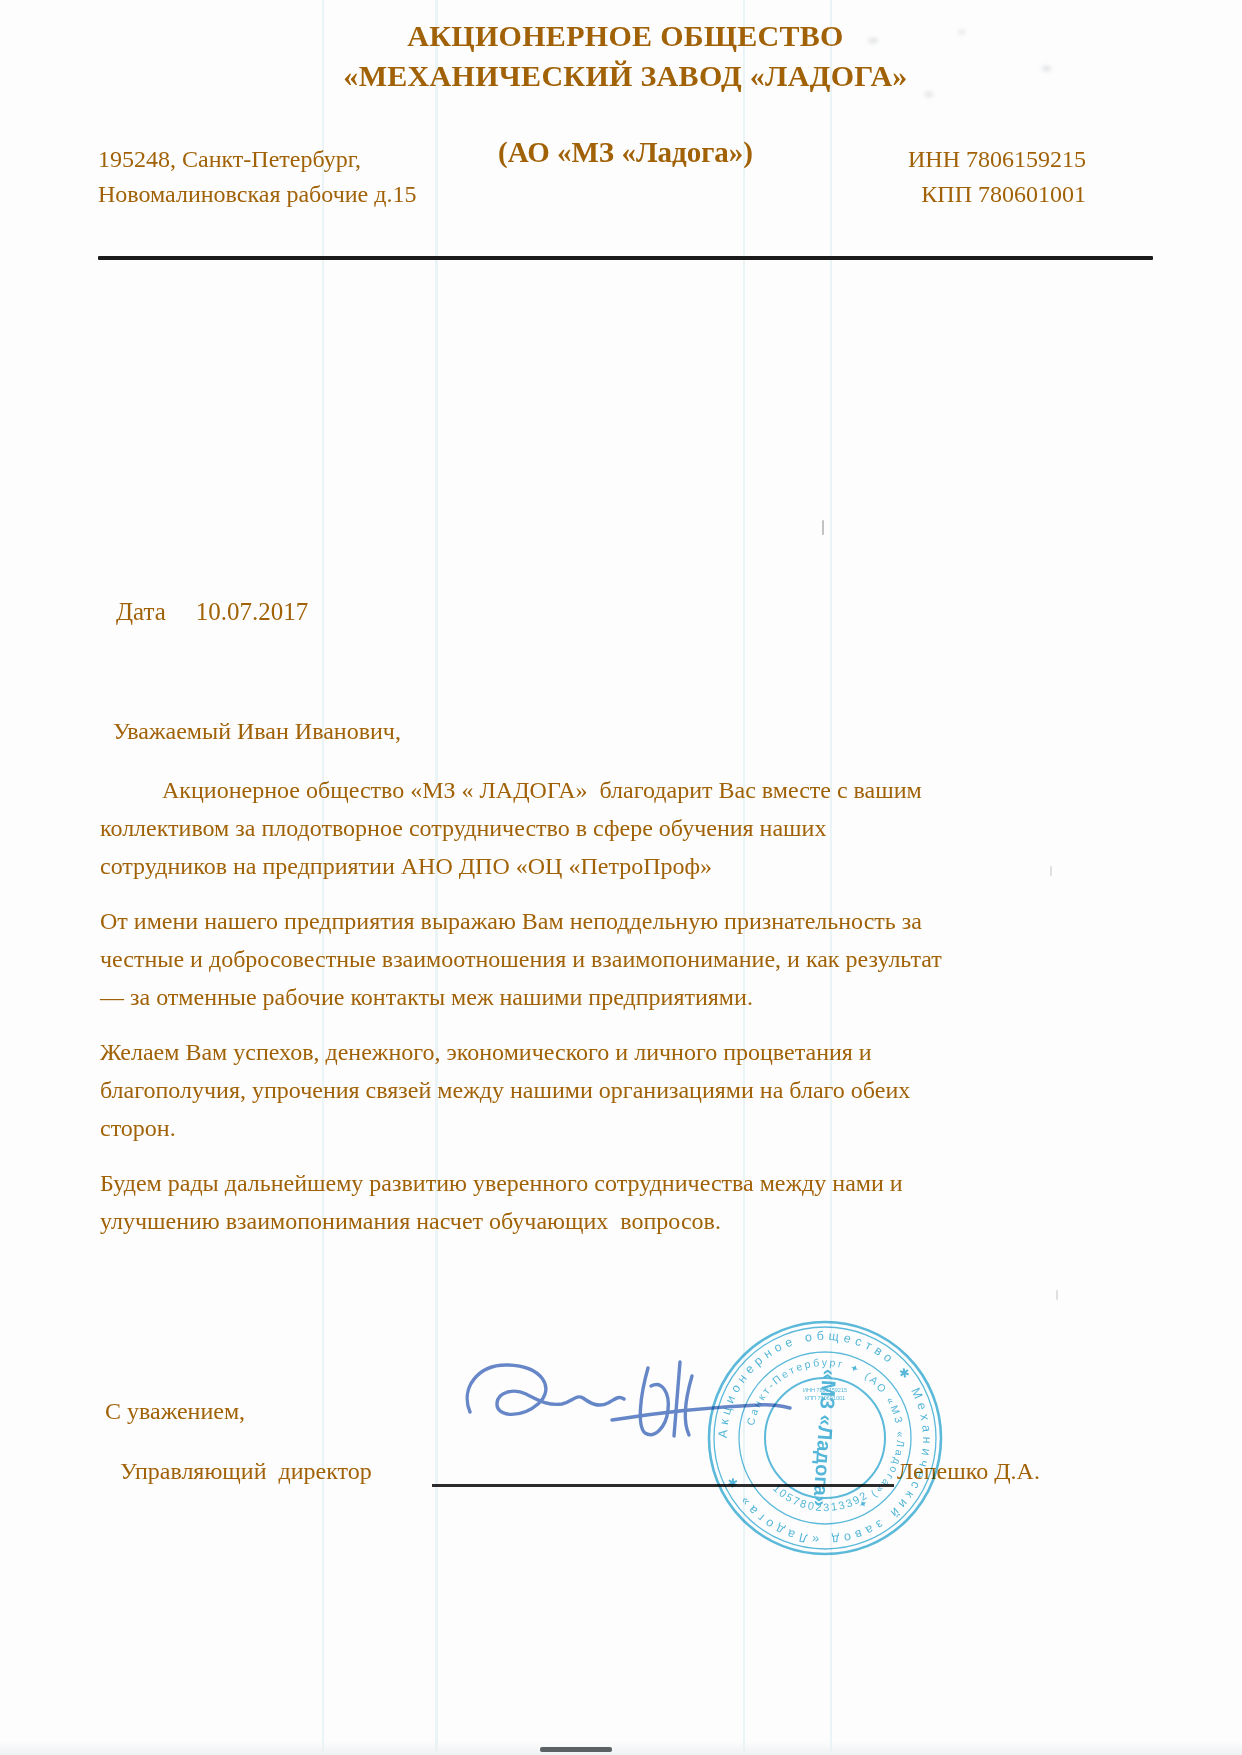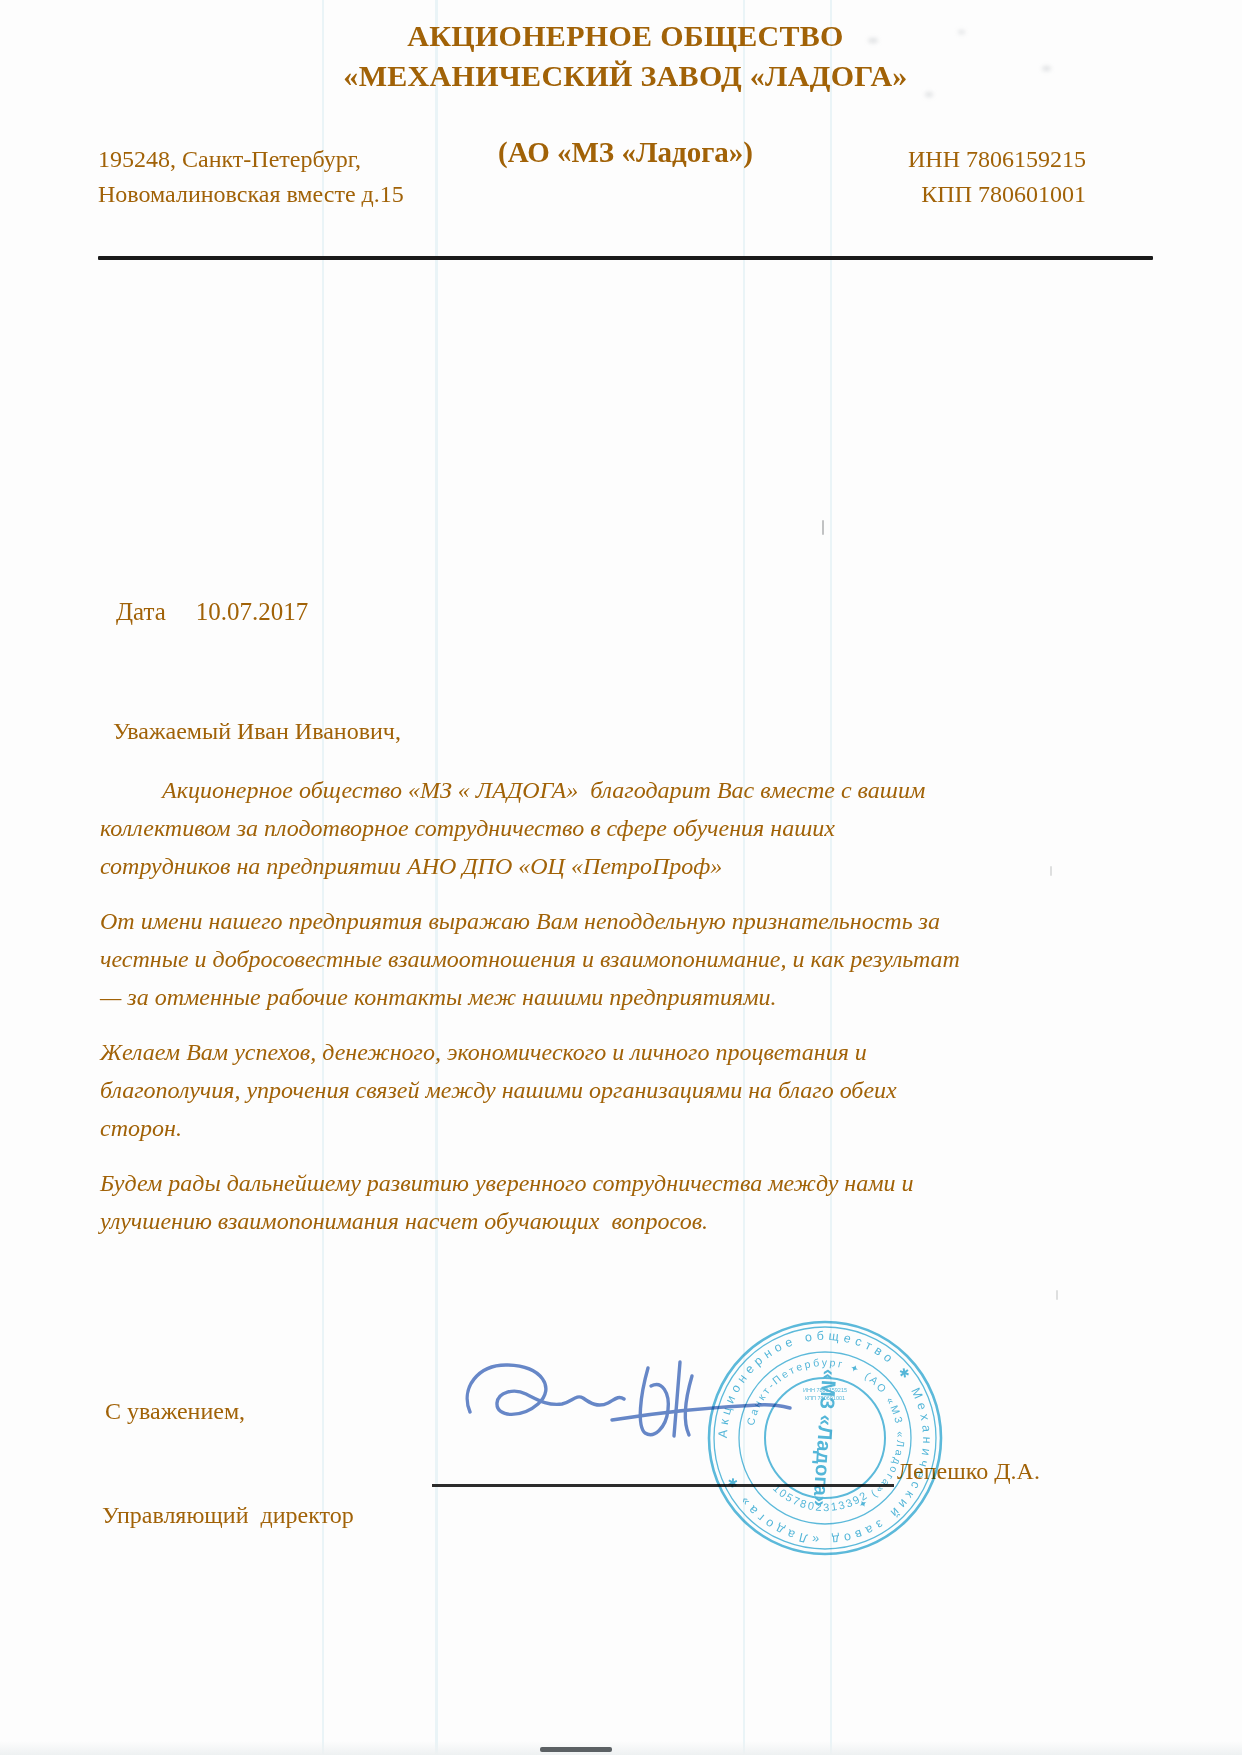--- a/index.html
+++ b/index.html
@@ -16,26 +16,26 @@
   .addr{font-size:24px;line-height:35px;}
   .codes{font-size:24px;line-height:35px;text-align:right;padding-right:67px;}
   .line{white-space:pre;}
   .rule{position:absolute;left:98px;top:256px;width:1055px;height:4px;background:#1b1b1b;border-radius:1px;}
   
   .recipient{top:480px;text-align:right;padding-right:8px;font-size:24px;}
   .date-row{position:absolute;left:116px;top:598px;font-size:25px;}
   .date-row .val{margin-left:30px;}
   .salutation{position:absolute;left:103px;top:718px;font-size:24px;margin-left:10px;}
   .body-block{top:771px;left:100px;font-size:24px;}
-  .para{margin:0 0 17px 0;font-style:italic;}
+  .para{margin:0 0 17px 0;}
   .para .line{line-height:38px;}
   .indent{padding-left:62px;}
   
   .regards{position:absolute;left:105px;top:1398px;font-size:24px;}
-  .job-title{position:absolute;left:102px;top:1458px;font-size:24px;white-space:pre;margin-top:44px;}
+  .job-title{position:absolute;left:120px;top:1458px;font-size:24px;white-space:pre;}
   .sig-line{position:absolute;left:432px;top:1484px;width:462px;height:3px;background:#2b2b2b;}
   .signer{position:absolute;left:897px;top:1458px;font-size:24px;}
   
   .stamp{position:absolute;left:705px;top:1318px;width:240px;height:240px;opacity:.82;mix-blend-mode:multiply;}
   .stamp text{font-family:"Liberation Sans",sans-serif;fill:#2ea8d2;}
   .autograph{position:absolute;left:452px;top:1348px;width:420px;height:115px;mix-blend-mode:multiply;}
   
   .streak{position:absolute;top:0;height:1755px;background:rgba(210,232,240,.45);}
   .speck{position:absolute;background:rgba(160,166,170,.32);border-radius:50%;filter:blur(2px);}
   .tickmark{position:absolute;background:rgba(120,122,124,.45);width:2px;border-radius:1px;}
@@ -54,21 +54,21 @@
 
   <div class="content org-title">
     <div class="org-line1">АКЦИОНЕРНОЕ ОБЩЕСТВО</div>
     <div class="org-line2">«МЕХАНИЧЕСКИЙ ЗАВОД «ЛАДОГА»</div>
     <div class="org-line3">(АО «МЗ «Ладога»)</div>
   </div>
 
   <div class="content head-cols">
     <div class="addr">
       <div class="line">195248, Санкт-Петербург,</div>
-      <div class="line">Новомалиновская вместе д.15</div>
+      <div class="line">Новомалиновская рабочие д.15</div>
     </div>
     <div class="codes">
       <div class="line">ИНН 7806159215</div>
       <div class="line">КПП 780601001</div>
     </div>
   </div>
 
   <div class="rule"></div>
 
 

